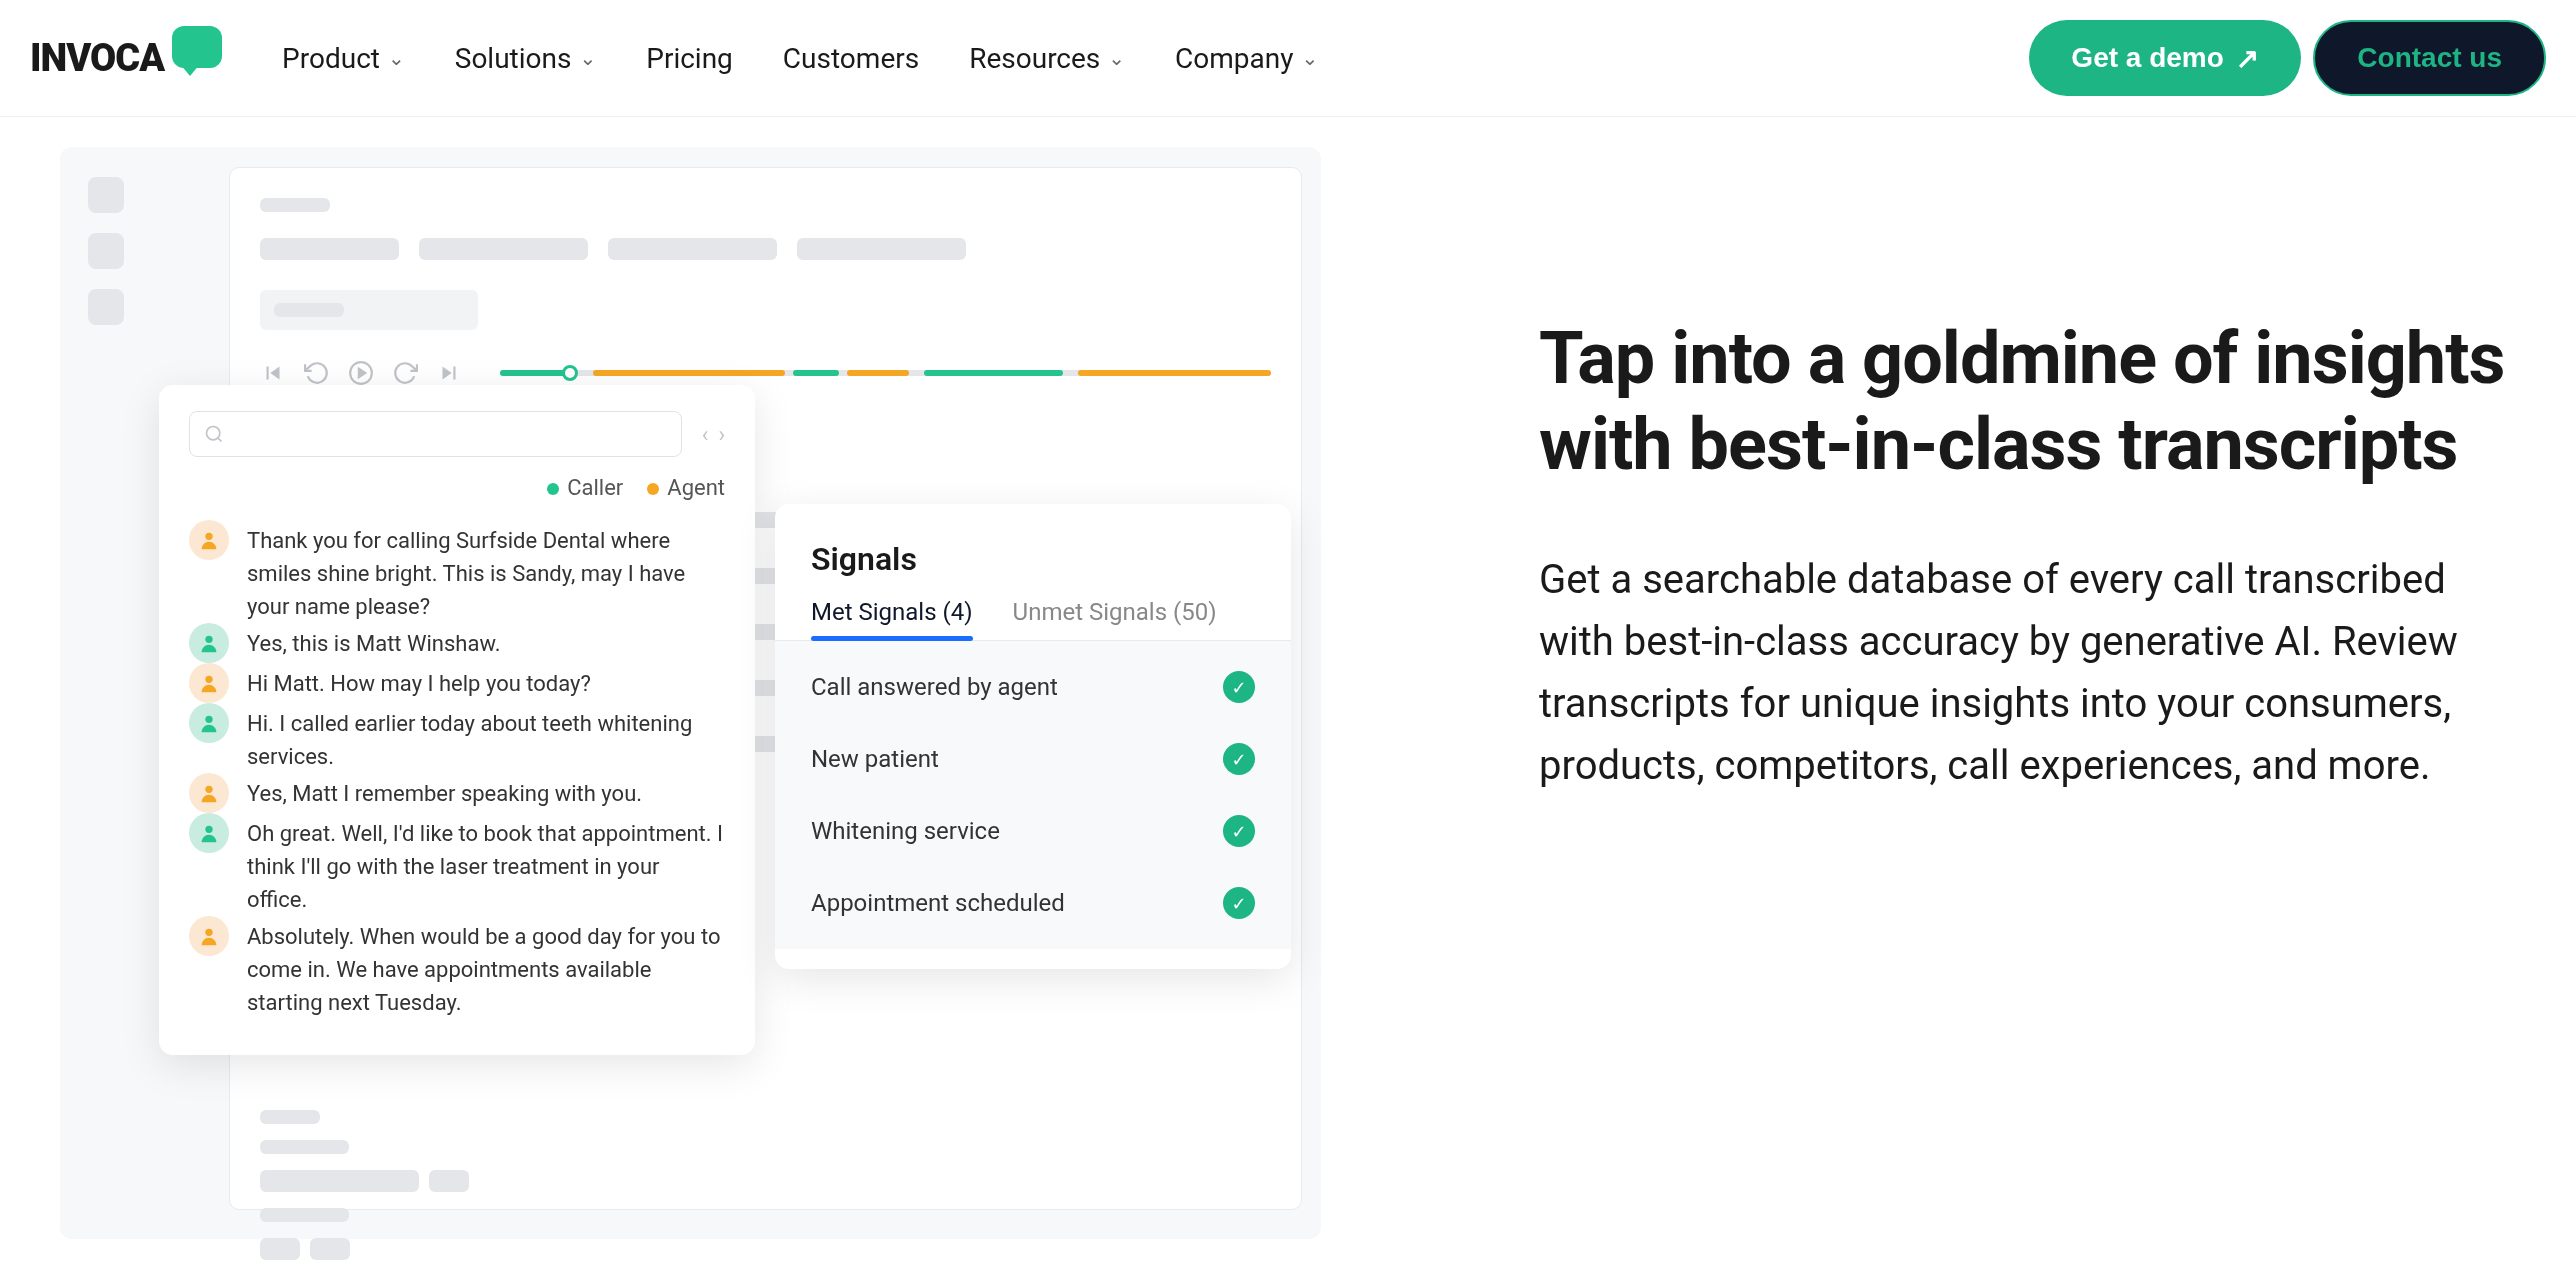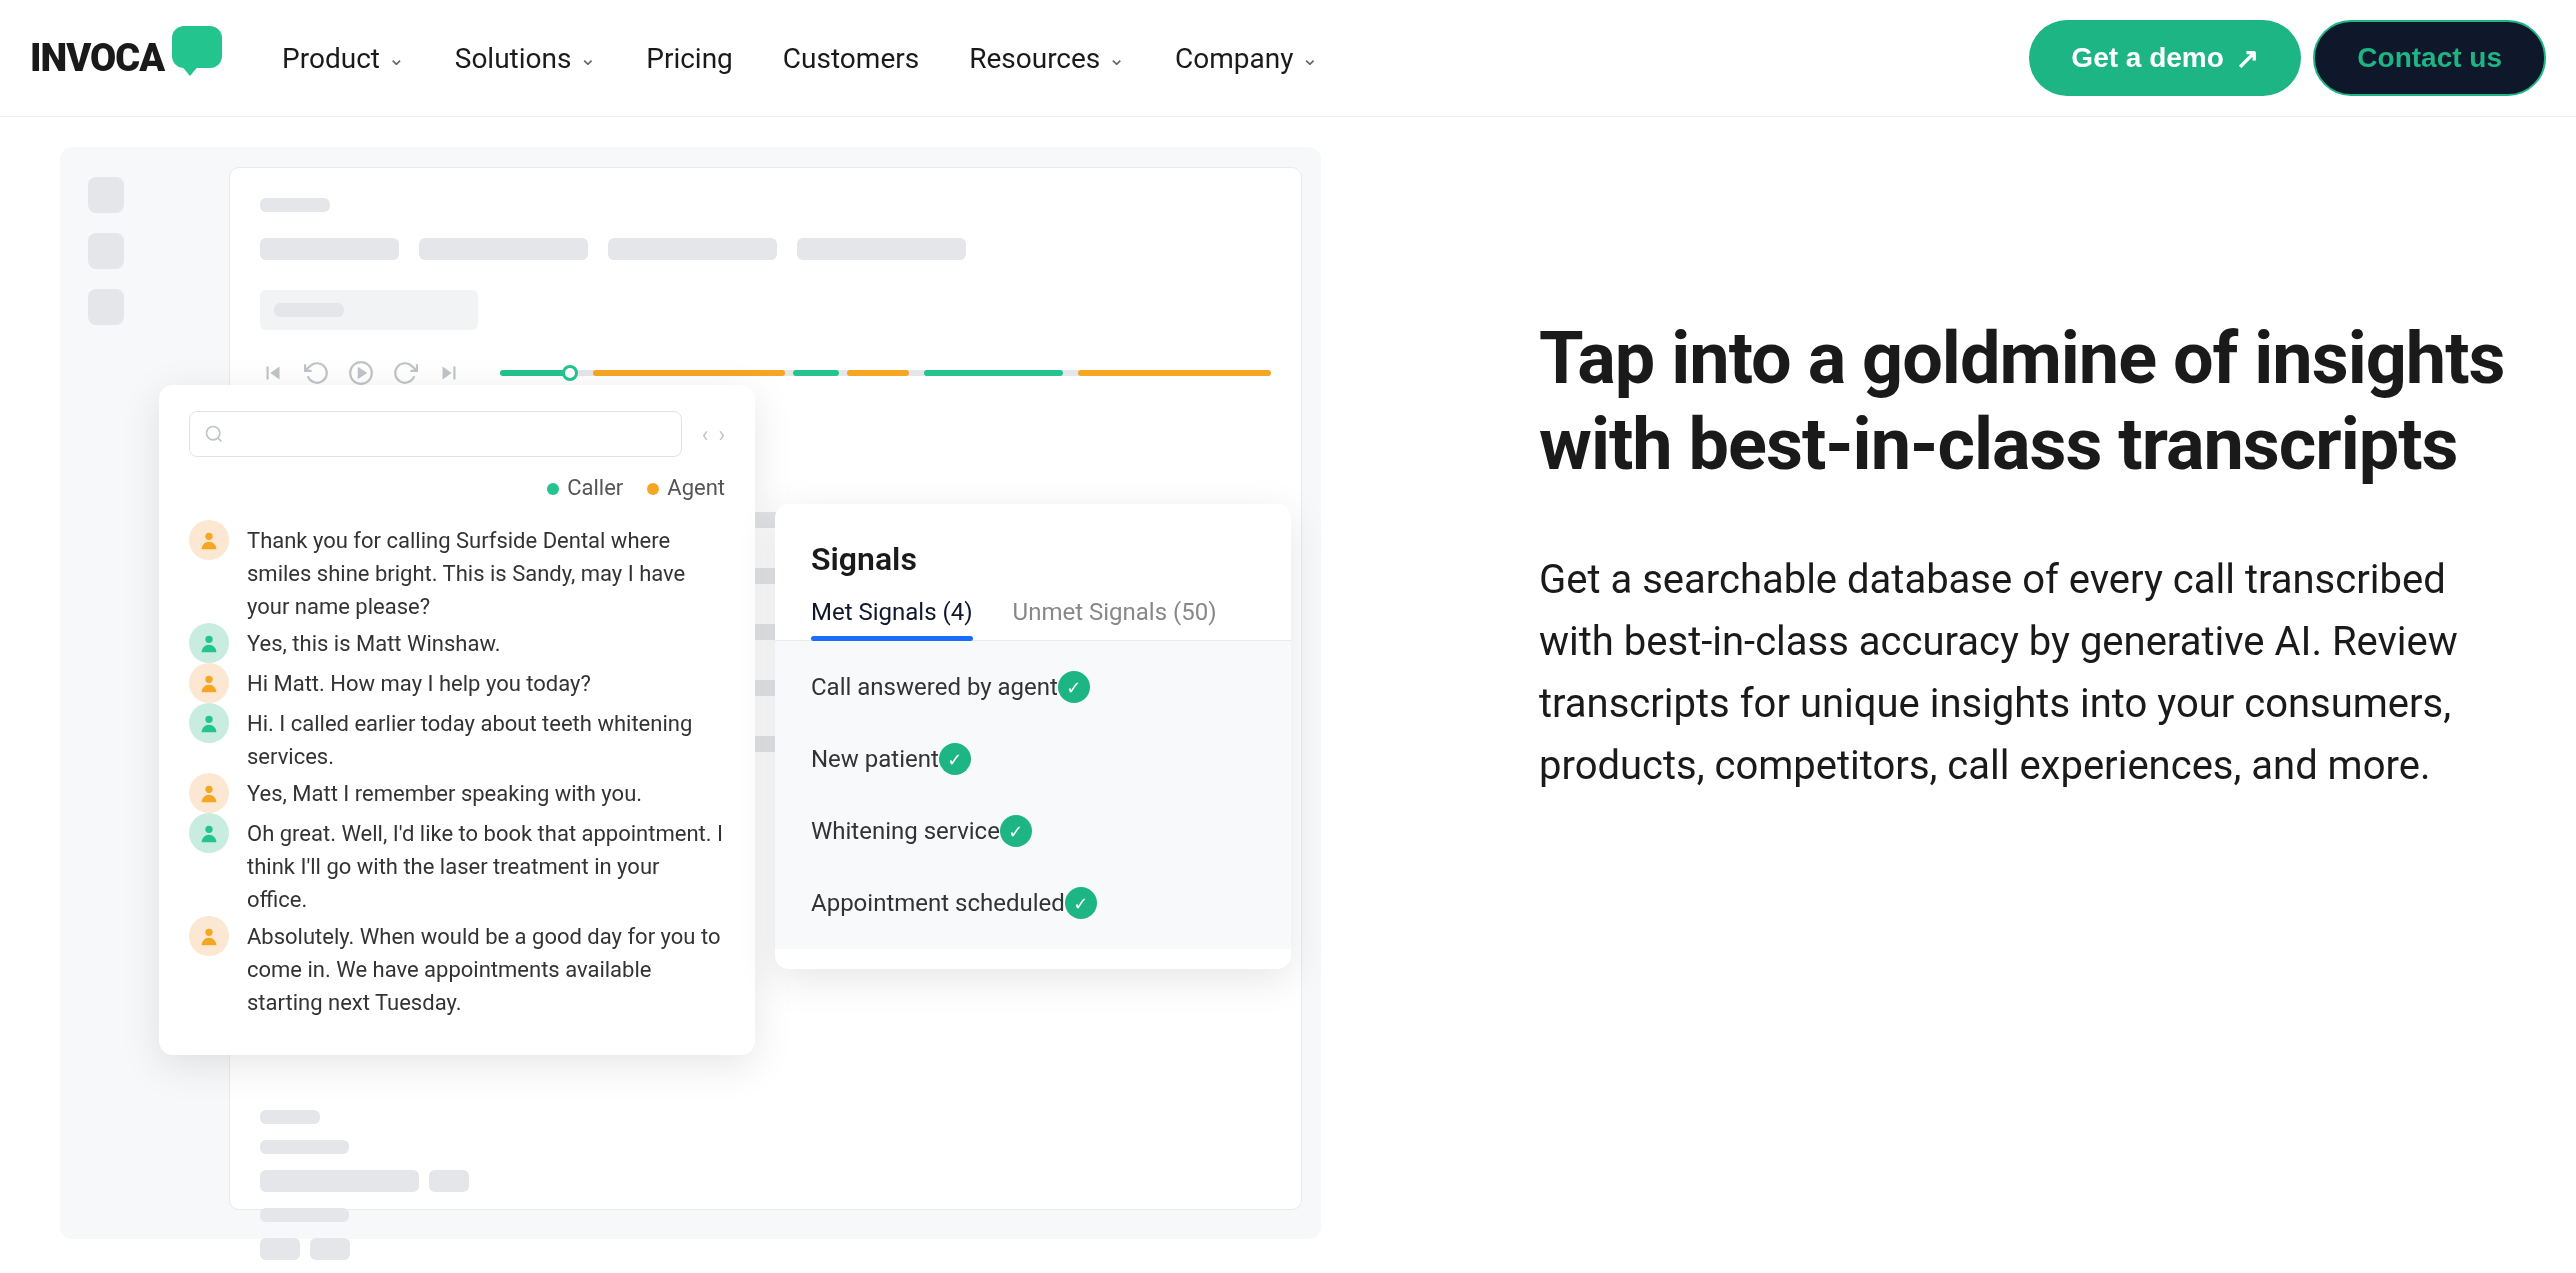--- a/index.html
+++ b/index.html
@@ -49,21 +49,21 @@
 .avatar-caller{background:#c8ede0}
 .avatar svg{width:22px;height:22px}
 .msg-text{font-size:22px;line-height:1.5;color:#333;padding-top:4px}
 .signals-card{position:absolute;left:715px;top:387px;width:516px;background:#fff;border-radius:14px;box-shadow:0 10px 40px rgba(0,0,0,0.1);padding:36px 0 20px;z-index:11}
 .signals-title{font-size:32px;font-weight:600;padding:0 36px 20px}
 .tabs{display:flex;gap:40px;padding:0 36px;border-bottom:1px solid #e8eaed;font-size:24px}
 .tab{padding-bottom:14px;color:#888;cursor:pointer}
 .tab.active{color:#0f172a;position:relative}
 .tab.active::after{content:'';position:absolute;left:0;right:0;bottom:-1px;height:5px;background:#1a6dff;border-radius:3px}
 .signal-list{background:#f7f9fb;margin:0;padding:10px 0}
-.signal-item{display:flex;align-items:center;padding:20px 36px;font-size:24px;color:#333}
+.signal-item{display:flex;align-items:center;justify-content:space-between;padding:20px 36px;font-size:24px;color:#333}
 .check{width:32px;height:32px;background:#1db584;border-radius:50%;display:flex;align-items:center;justify-content:center;color:#fff;font-size:18px}
 .right-panel{flex:1;padding-top:199px;max-width:993px}
 .heading{font-size:72px;font-weight:700;line-height:1.2;letter-spacing:-1px}
 .body-text{font-size:40px;line-height:1.55;margin-top:60px;color:#1a1a1a}
 </style>
 </head>
 <body>
 
 <nav class="nav">
   <div class="logo">

